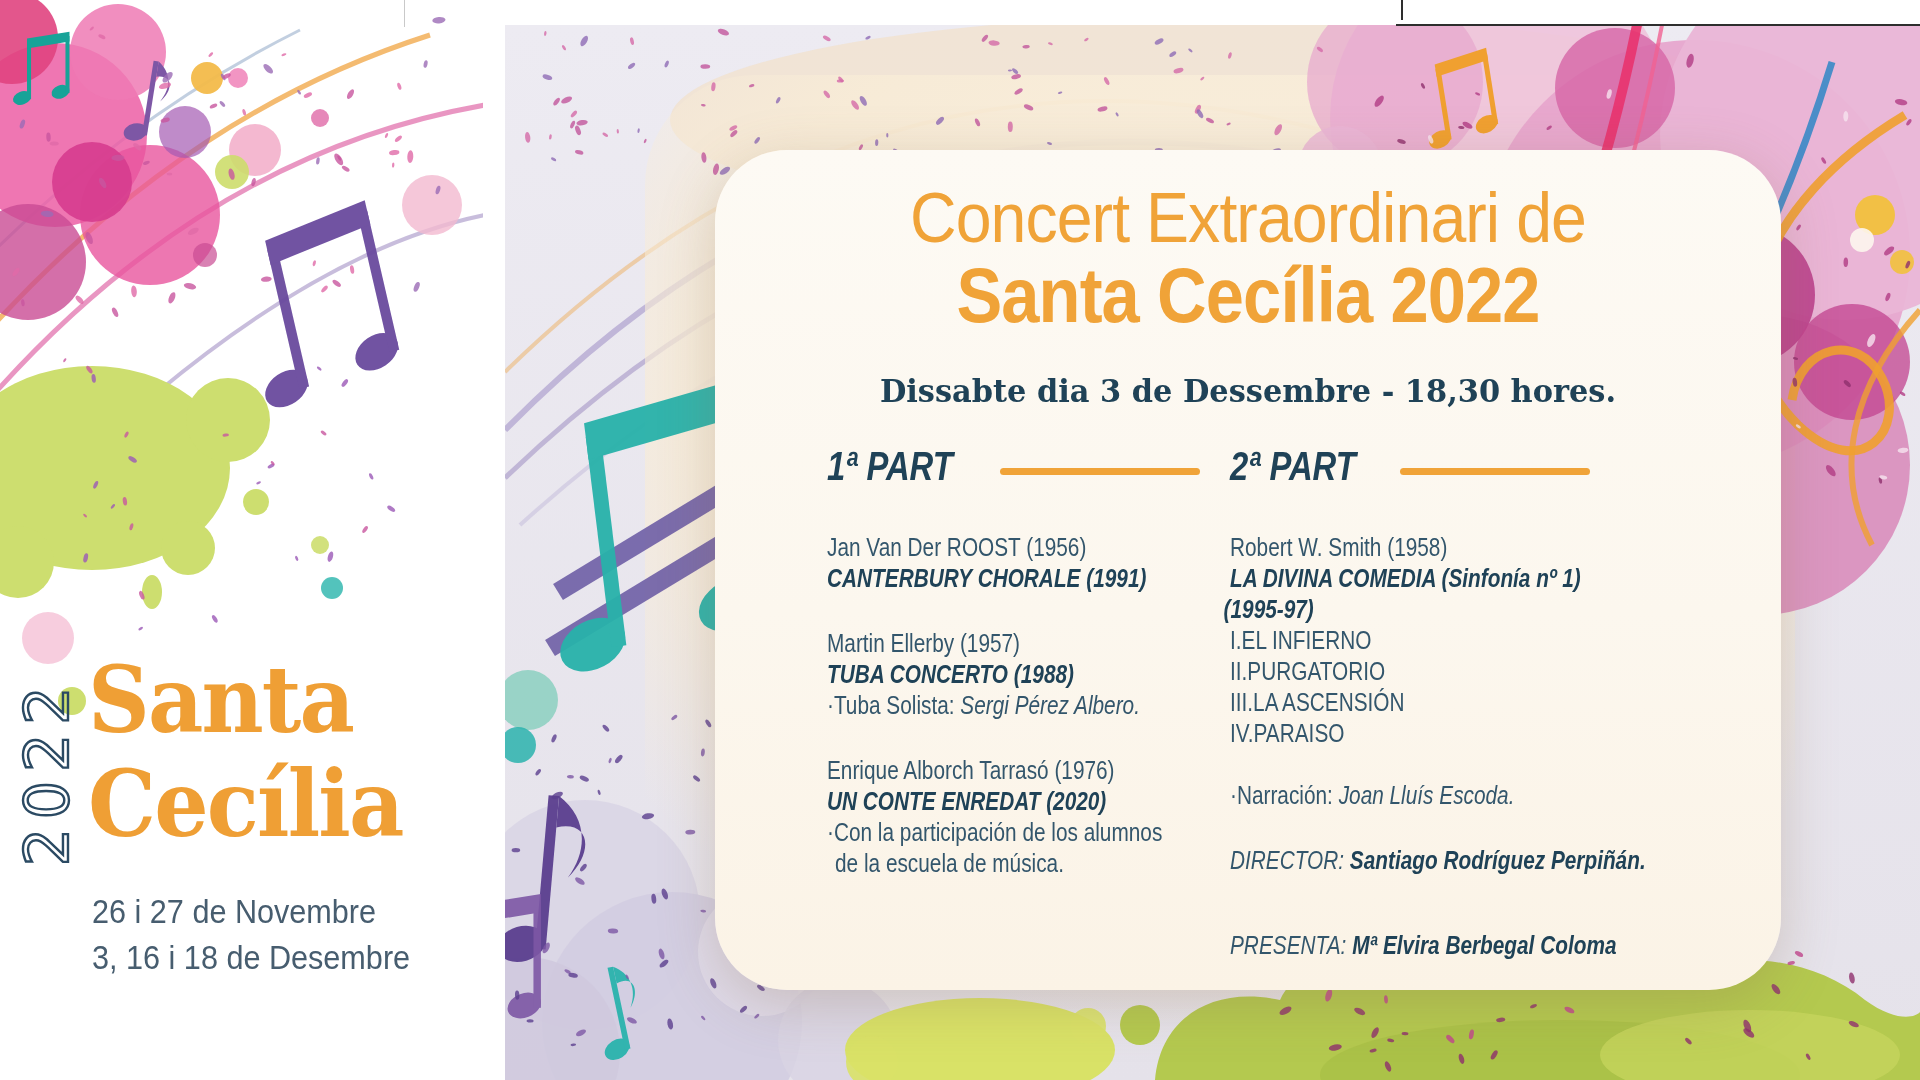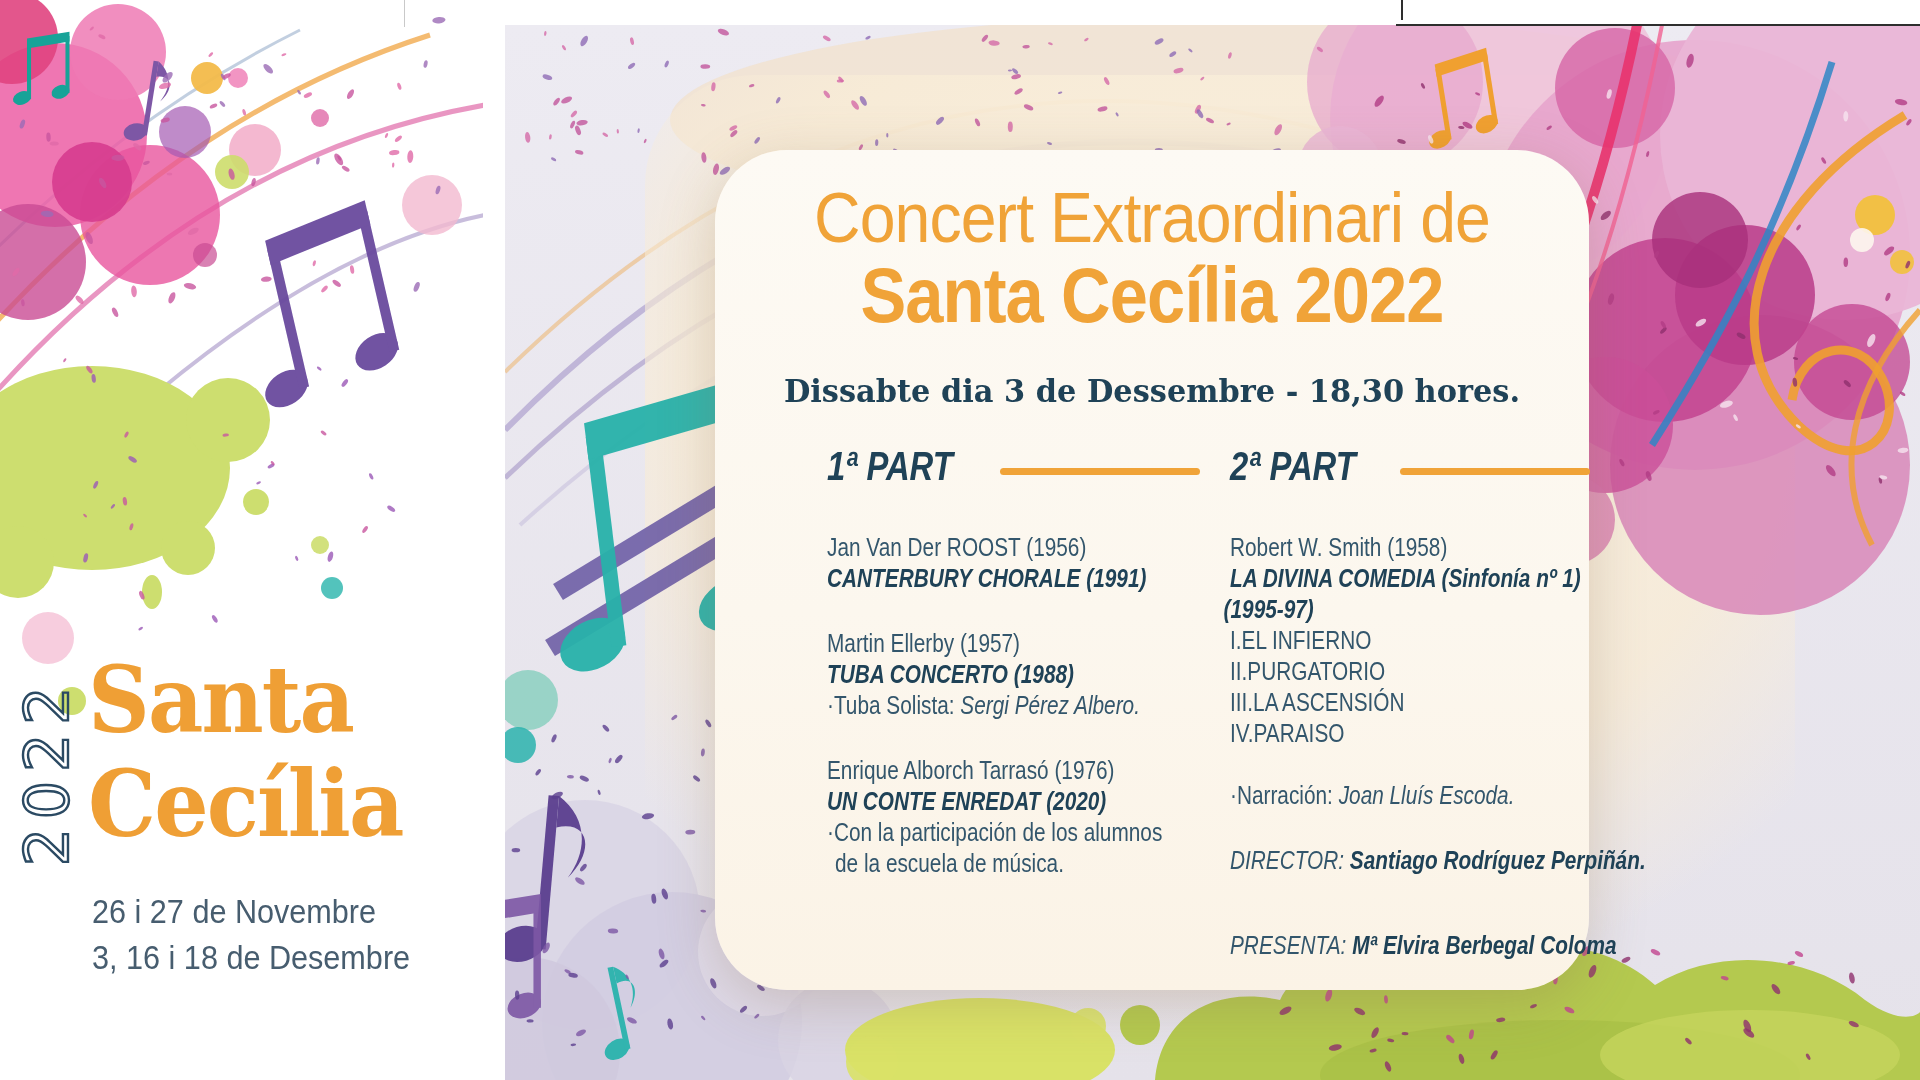--- a/index.html
+++ b/index.html
@@ -19,21 +19,21 @@
   @supports (-webkit-text-stroke:1px #000){
     .year{color:transparent;-webkit-text-stroke:2.4px #2b4a63;}
   }
   .l-title{position:absolute;left:88px;top:648px;font-family:"DejaVu Serif",serif;font-weight:700;
            font-size:92px;line-height:104px;color:var(--title_orange,#EF9F35);
            transform:scaleX(.93);transform-origin:0 0;letter-spacing:-2px;z-index:3;}
   .l-dates{position:absolute;left:92px;top:888px;font-size:34px;line-height:46px;
            color:var(--dates_gray,#475D6F);transform:scaleX(.9);transform-origin:0 0;z-index:3;}
 
   
-  .card{position:absolute;left:715px;top:150px;width:874px;height:840px;border-radius:72px;z-index:2;
+  .card{position:absolute;left:715px;top:150px;width:1066px;height:840px;border-radius:72px;z-index:2;
         background:linear-gradient(180deg,#fdfaf4 0%,#fcf7ee 55%,#fbf3e6 100%);
         box-shadow:0 14px 55px rgba(140,110,80,.28);}
   .c-title1{position:absolute;left:0;right:0;top:28px;text-align:center;font-size:70px;font-weight:400;
             color:var(--accent_orange,#F0A338);transform:scaleX(.92);letter-spacing:-1px;}
   .c-title2{position:absolute;left:0;right:0;top:100px;text-align:center;font-size:78px;font-weight:700;
             color:var(--accent_orange,#F0A338);transform:scaleX(.88);letter-spacing:-1px;}
   .c-date{position:absolute;left:0;right:0;top:222px;text-align:center;font-family:"DejaVu Serif",serif;
           font-weight:700;font-size:32px;color:var(--deep_navy,#1F4257);transform:scaleX(.95);}
   .part-head{position:absolute;font-size:40px;font-style:italic;font-weight:700;
              color:var(--deep_navy,#1F4257);transform:scaleX(.82);transform-origin:0 50%;}

